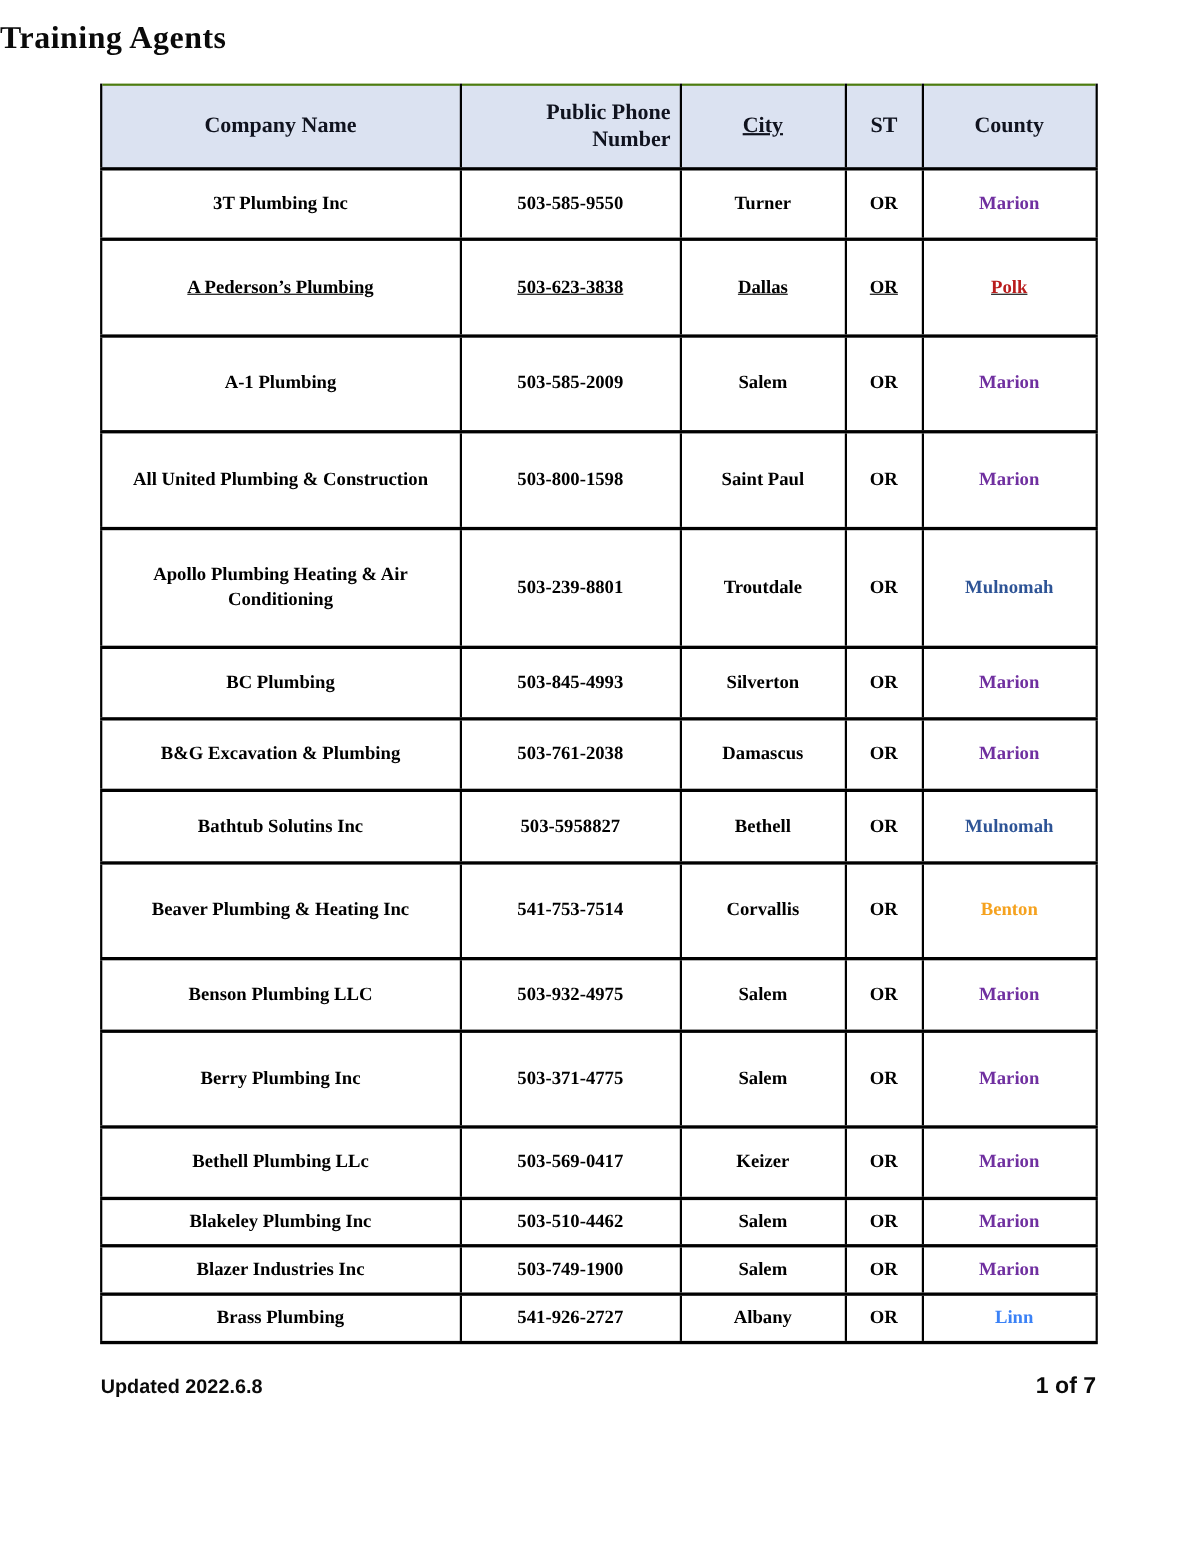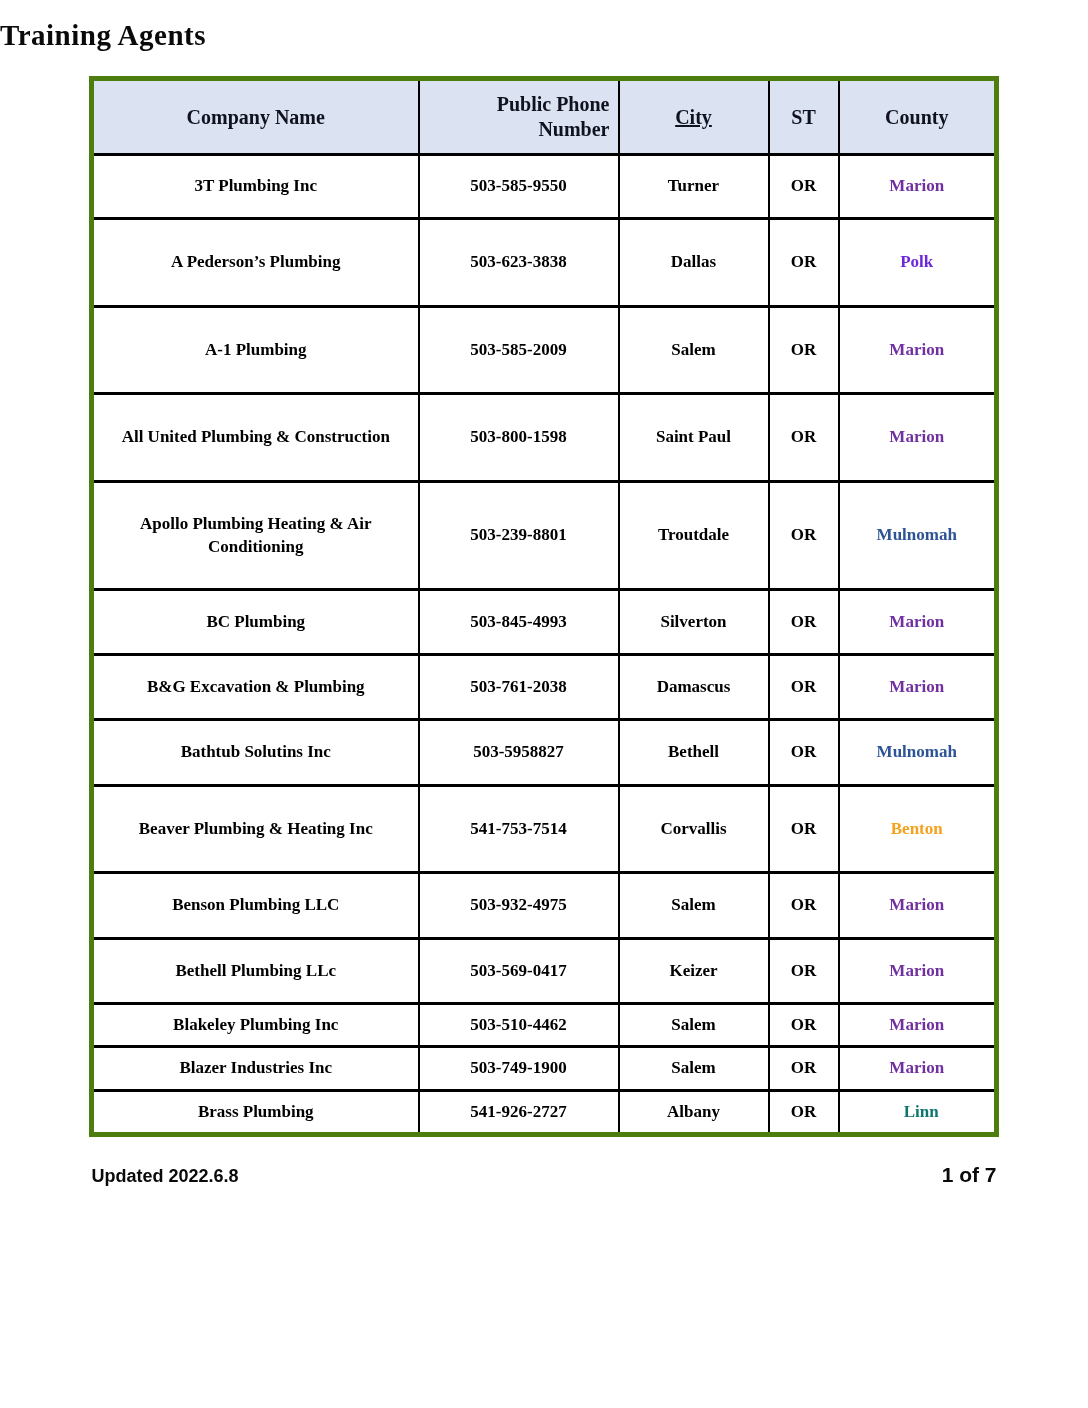--- a/index.html
+++ b/index.html
@@ -18,21 +18,21 @@
     letter-spacing: 0.5px;
     padding-top: 19px;
     margin-bottom: 24px;
     color: #0a0a0a;
   }
   table.agents {
     width: 905px;
     margin: 0 auto;
     border-collapse: collapse;
     table-layout: fixed;
-    border: 5px solid #4d7c0f;
+    border: 2px solid #4d7c0f;
   }
   col.c-company { width: 327px; }
   col.c-phone   { width: 200px; }
   col.c-city    { width: 150px; }
   col.c-st      { width: 70px;  }
   col.c-county  { width: 158px; }
   th {
     background: #dbe2f1;
     height: 76px;
     font-size: 20px;
@@ -95,26 +95,26 @@
     </tr>
   </thead>
   <tbody id="table-body">
       <tr style="height: 64px;">
         <td>3T Plumbing Inc</td>
         <td>503-585-9550</td>
         <td>Turner</td>
         <td>OR</td>
         <td style="color: rgb(112, 48, 160);">Marion</td>
       </tr>
-      <tr style="height: 88px;">
+      <tr style="height: 88px; text-decoration: underline;">
         <td>A Pederson’s Plumbing</td>
         <td>503-623-3838</td>
         <td>Dallas</td>
         <td>OR</td>
-        <td style="color: #6d28d9;">Polk</td>
+        <td style="color: #b91c1c;">Polk</td>
       </tr>
       <tr style="height: 87px;">
         <td>A-1 Plumbing</td>
         <td>503-585-2009</td>
         <td>Salem</td>
         <td>OR</td>
         <td style="color: rgb(112, 48, 160);">Marion</td>
       </tr>
       <tr style="height: 88px;">
         <td>All United Plumbing &amp; Construction</td>
@@ -158,20 +158,27 @@
         <td>OR</td>
         <td style="color: rgb(245, 162, 31);">Benton</td>
       </tr>
       <tr style="height: 66px;">
         <td>Benson Plumbing LLC</td>
         <td>503-932-4975</td>
         <td>Salem</td>
         <td>OR</td>
         <td style="color: rgb(112, 48, 160);">Marion</td>
       </tr>
+      <tr style="height: 87px;">
+        <td>Berry Plumbing Inc</td>
+        <td>503-371-4775</td>
+        <td>Salem</td>
+        <td>OR</td>
+        <td style="color: rgb(112, 48, 160);">Marion</td>
+      </tr>
       <tr style="height: 65px;">
         <td>Bethell Plumbing LLc</td>
         <td>503-569-0417</td>
         <td>Keizer</td>
         <td>OR</td>
         <td style="color: rgb(112, 48, 160);">Marion</td>
       </tr>
       <tr style="height: 43px;">
         <td>Blakeley Plumbing Inc</td>
         <td>503-510-4462</td>
@@ -184,21 +191,21 @@
         <td>503-749-1900</td>
         <td>Salem</td>
         <td>OR</td>
         <td style="color: rgb(112, 48, 160);">Marion</td>
       </tr>
       <tr style="height: 44px;">
         <td>Brass Plumbing</td>
         <td>541-926-2727</td>
         <td>Albany</td>
         <td>OR</td>
-        <td style="color: #0f766e; padding-left: 23px;">Linn</td>
+        <td style="color: #3b82f6; padding-left: 23px;">Linn</td>
       </tr>
     </tbody>
 </table>
 
 <div class="page-footer">
   <span>Updated 2022.6.8</span>
   <span class="page-num">1 of 7</span>
 </div>
 
 </body></html>

